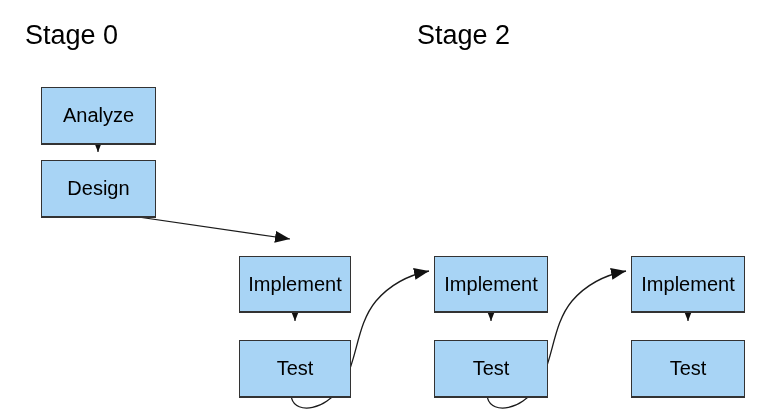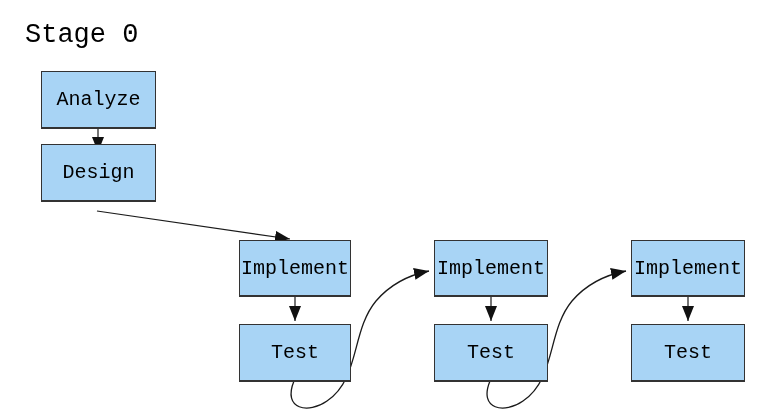--- a/index.html
+++ b/index.html
@@ -7,21 +7,20 @@
     padding: 0;
     background: #ffffff;
     font-family: "Liberation Sans", sans-serif;
   }
   .canvas {
     position: relative;
     width: 768px;
     height: 412px;
     background: #ffffff;
     overflow: hidden;
-    font-family: Liberation Mono, monospace;
   }
   .arrow-layer {
     position: absolute;
     left: 0;
     top: 0;
     width: 768px;
     height: 412px;
     pointer-events: none;
   }
   .stage-label {
@@ -37,20 +36,21 @@
     box-sizing: border-box;
     background: #a8d4f5;
     border: 1px solid #333333;
     border-bottom-width: 2px;
     display: flex;
     align-items: center;
     justify-content: center;
     font-size: 20px;
     color: #000000;
     white-space: nowrap;
+    margin-top: 16px;
   }
 </style>
 </head>
 <body>
 
 <div class="canvas">
 
   <svg class="arrow-layer" width="768" height="412" viewBox="0 0 768 412" xmlns="http://www.w3.org/2000/svg">
     <defs>
       <marker id="ah" markerUnits="userSpaceOnUse" markerWidth="18" markerHeight="14" refX="15" refY="6" orient="auto">
@@ -67,20 +67,21 @@
     <path d="M 294 381 C 282 410, 309 414, 327 401 C 360 379, 351 331, 376 301 C 388 287, 404 276, 429 271" fill="none" stroke="#1a1a1a" stroke-width="1.3" marker-end="url(#ah)"></path>
 
     <line x1="491" y1="297" x2="491" y2="321" stroke="#1a1a1a" stroke-width="1.2" marker-end="url(#ah)"></line>
 
     <path d="M 490 381 C 478 410, 505 414, 523 401 C 556 379, 547 331, 572 301 C 584 287, 600 276, 626 271" fill="none" stroke="#1a1a1a" stroke-width="1.3" marker-end="url(#ah)"></path>
 
     <line x1="688" y1="297" x2="688" y2="321" stroke="#1a1a1a" stroke-width="1.2" marker-end="url(#ah)"></line>
   </svg>
 
   <div class="stage-label" style="left:25px">Stage 0</div>
+  <div class="stage-label" style="left:417px">Stage 2</div>
 
   <div class="node" style="left:41px; top:71px; width:115px; height:58px">Analyze</div>
   <div class="node" style="left:41px; top:144px; width:115px; height:58px">Design</div>
 
   <div class="node" style="left:239px; top:240px; width:112px; height:57px">Implement</div>
   <div class="node" style="left:239px; top:324px; width:112px; height:58px">Test</div>
 
   <div class="node" style="left:434px; top:240px; width:114px; height:57px">Implement</div>
   <div class="node" style="left:434px; top:324px; width:114px; height:58px">Test</div>
 

